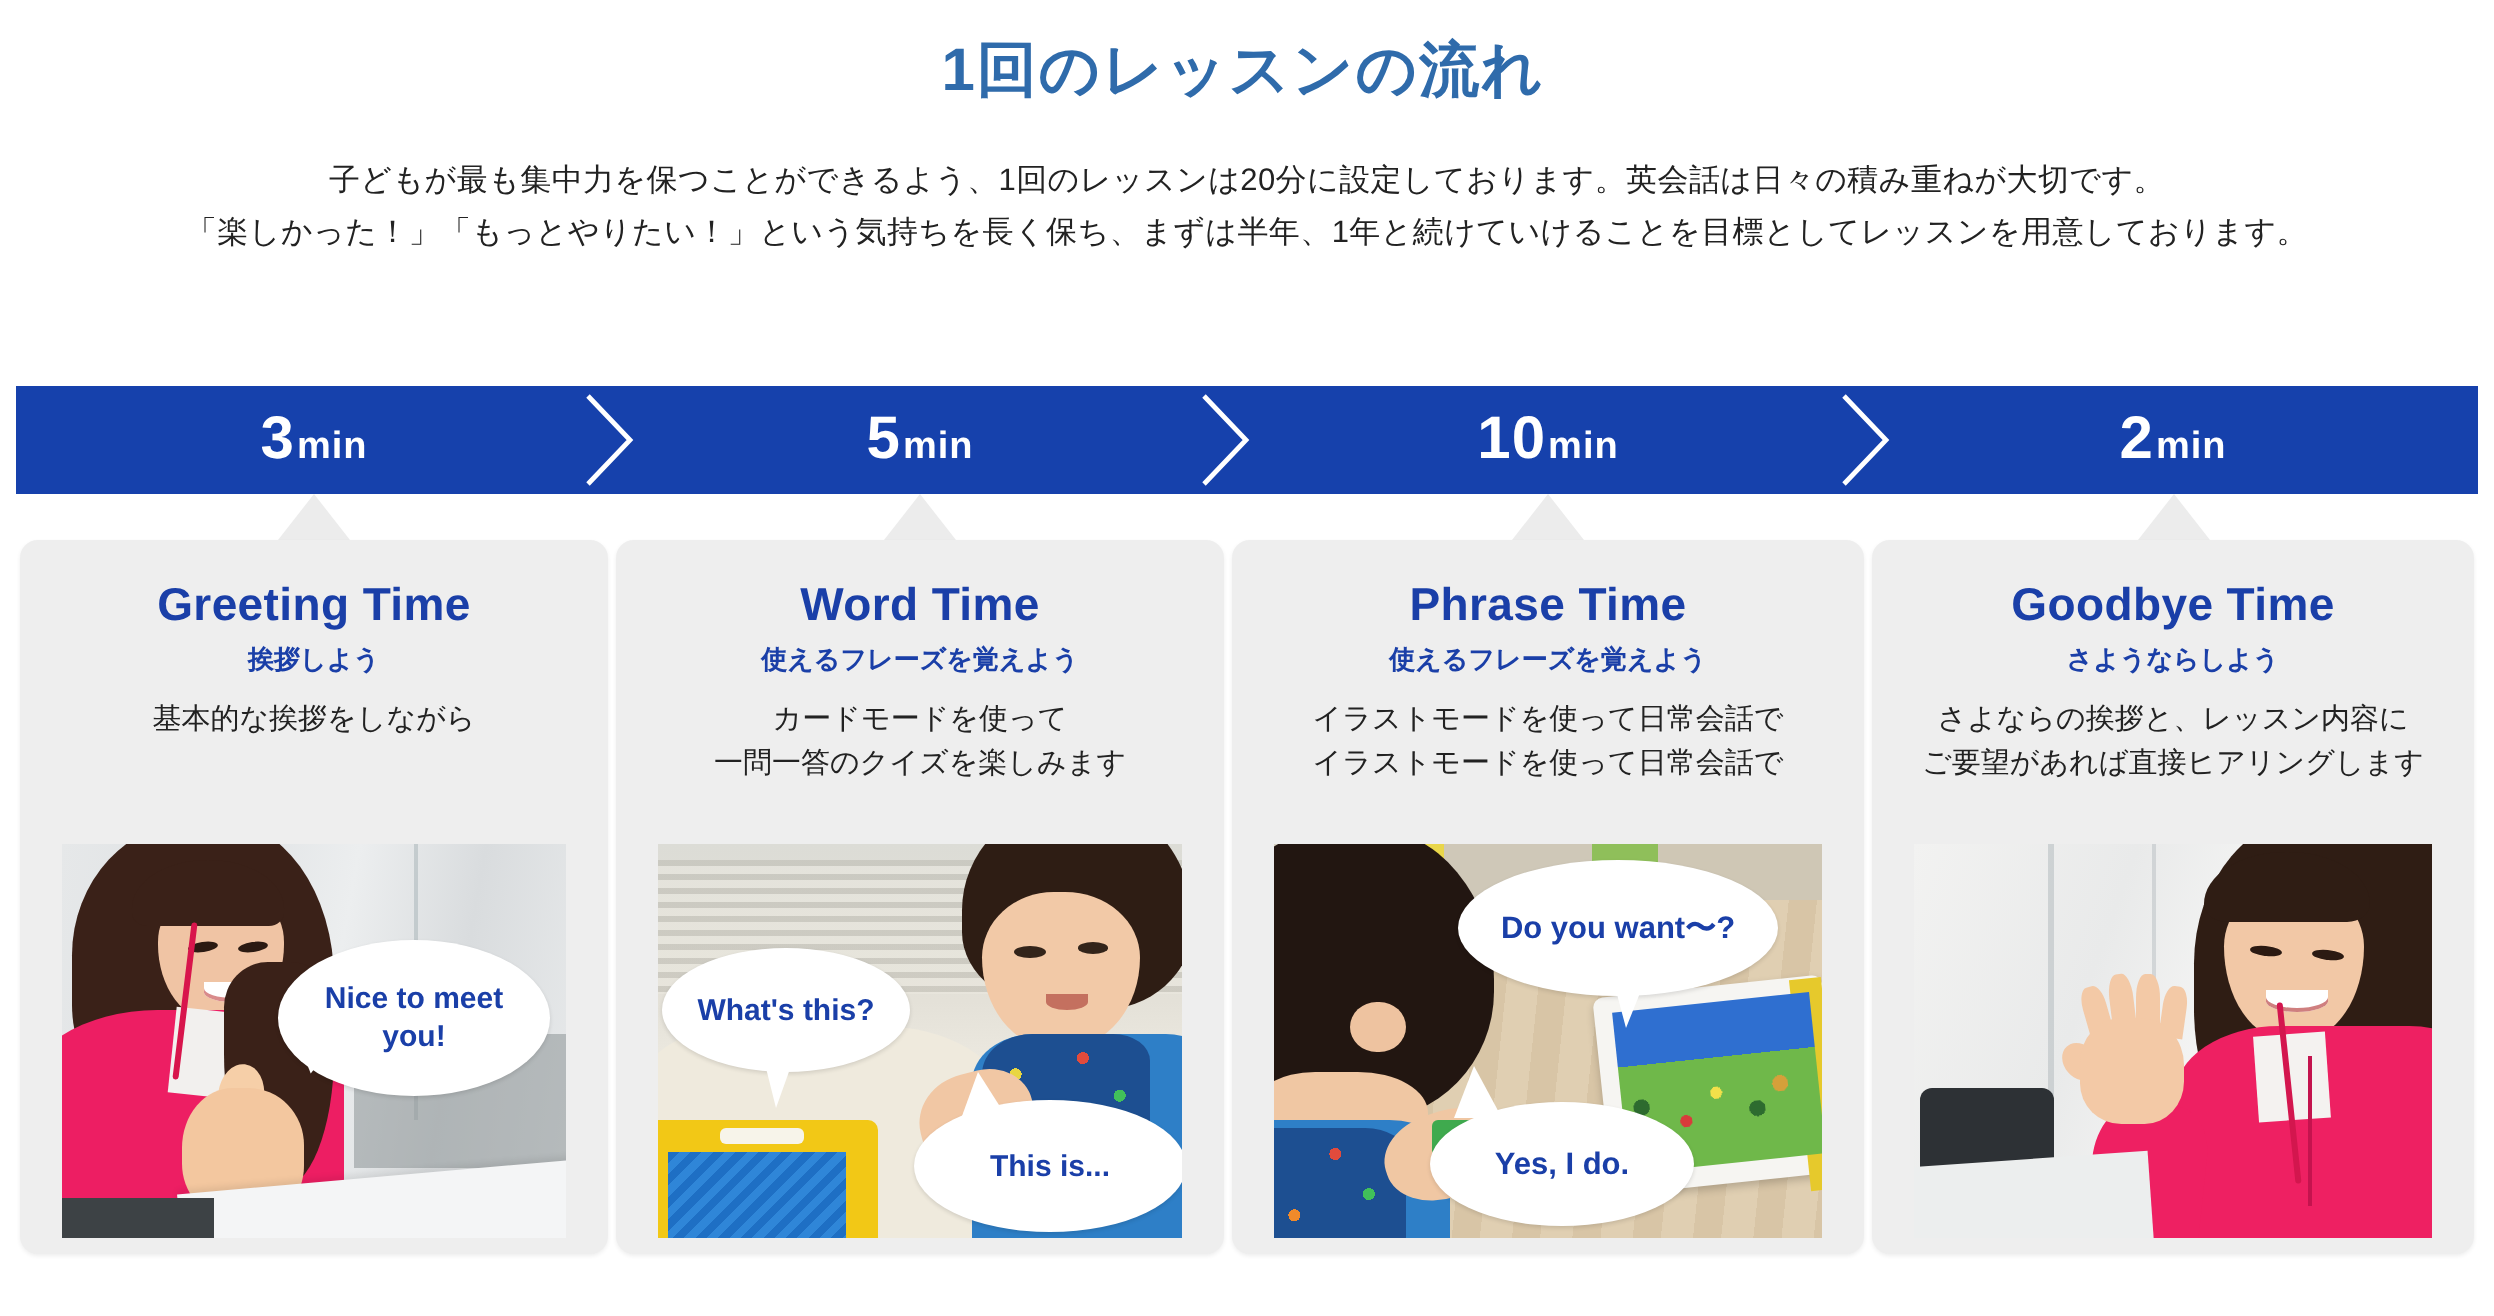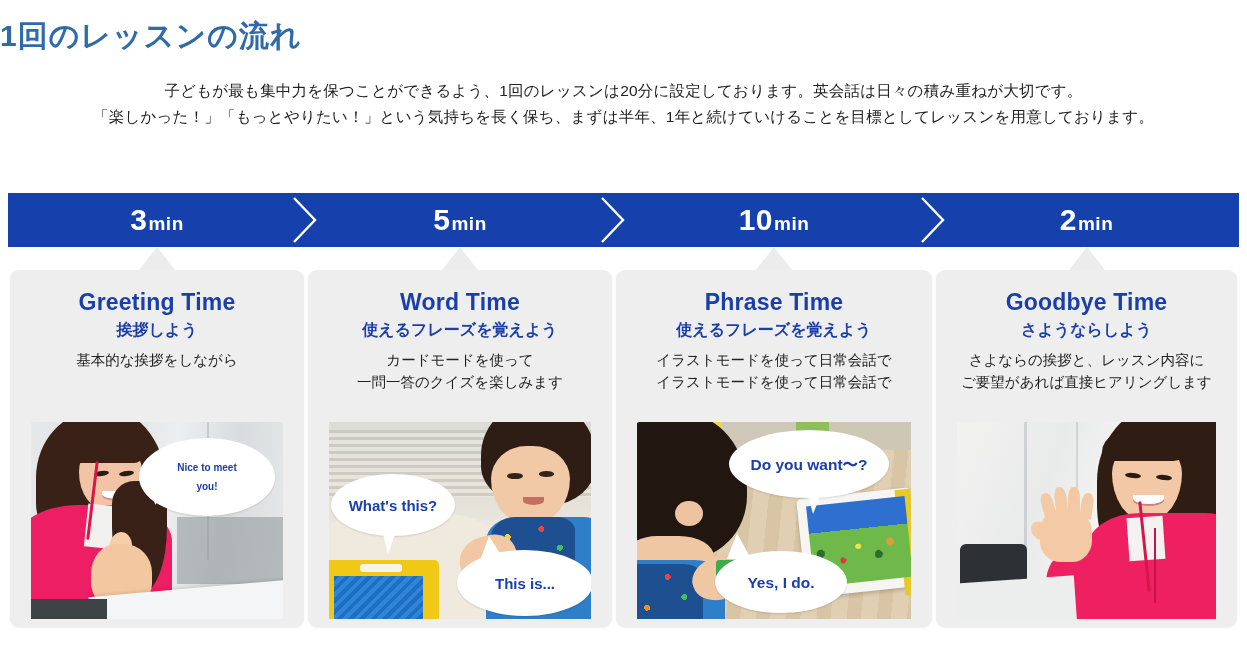--- a/index.html
+++ b/index.html
@@ -10,21 +10,21 @@
   body {
     width: 1247px;
     height: 658px;
     font-family: "Liberation Sans", "DejaVu Sans", sans-serif;
     overflow: hidden;
     position: relative;
   }
 
   
   .page-title {
-    text-align: left;
+    text-align: center;
     color: #2f6bab;
     font-size: 30px;
     font-weight: bold;
     letter-spacing: 1px;
     margin: 16px 4px 0 0;
     line-height: 40px;
   }
   .lead {
     text-align: center;
     color: #222222;
@@ -109,21 +109,21 @@
   .card-en {
     color: #1a3fa8;
     font-size: 23px;
     font-weight: bold;
     letter-spacing: 0.2px;
     margin-top: 18px;
     line-height: 28px;
   }
   .card-jp {
     color: #1a3fa8;
-    font-size: 16px;
+    font-size: 13px;
     font-weight: bold;
     margin-top: 3px;
     line-height: 22px;
   }
   .card-desc {
     color: #222222;
     font-size: 14.5px;
     line-height: 22px;
     margin-top: 8px;
   }
@@ -351,21 +351,21 @@
         <div class="ph-layer p1-smile"></div>
         <div class="ph-layer p1-body"></div>
         <div class="ph-layer p1-shirt"></div>
         <div class="ph-layer p1-hair3"></div>
         <div class="ph-layer p1-cord"></div>
         <div class="ph-layer p1-thumb"></div>
         <div class="ph-layer p1-hand"></div>
         <div class="ph-layer p1-lap"></div>
         <div class="ph-layer p1-lapd"></div>
 
-        <div class="bubble" style="left:108px;top:16px;width:136px;height:78px;font-size:10px">
+        <div class="bubble" style="left:108px;top:48px;width:136px;height:78px;font-size:15px">
           <div>
             <div>Nice to meet</div>
             <div>you!</div>
           </div>
           <span class="tail" style="left:6px;top:50px;border-top:16px solid #ffffff;border-left:13px solid transparent;border-right:6px solid transparent;transform:rotate(18deg)"></span>
         </div>
       </div>
     </div>
   </div>
 

